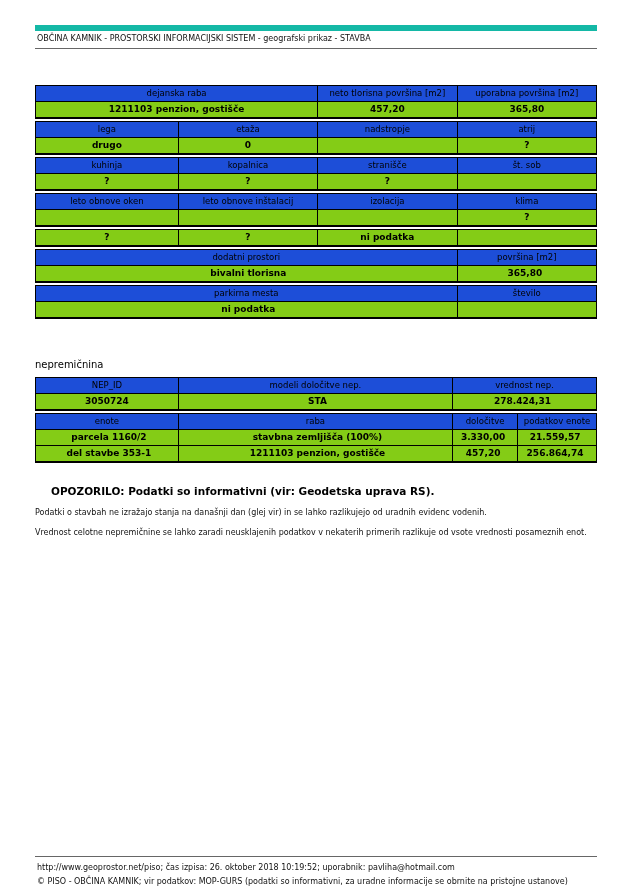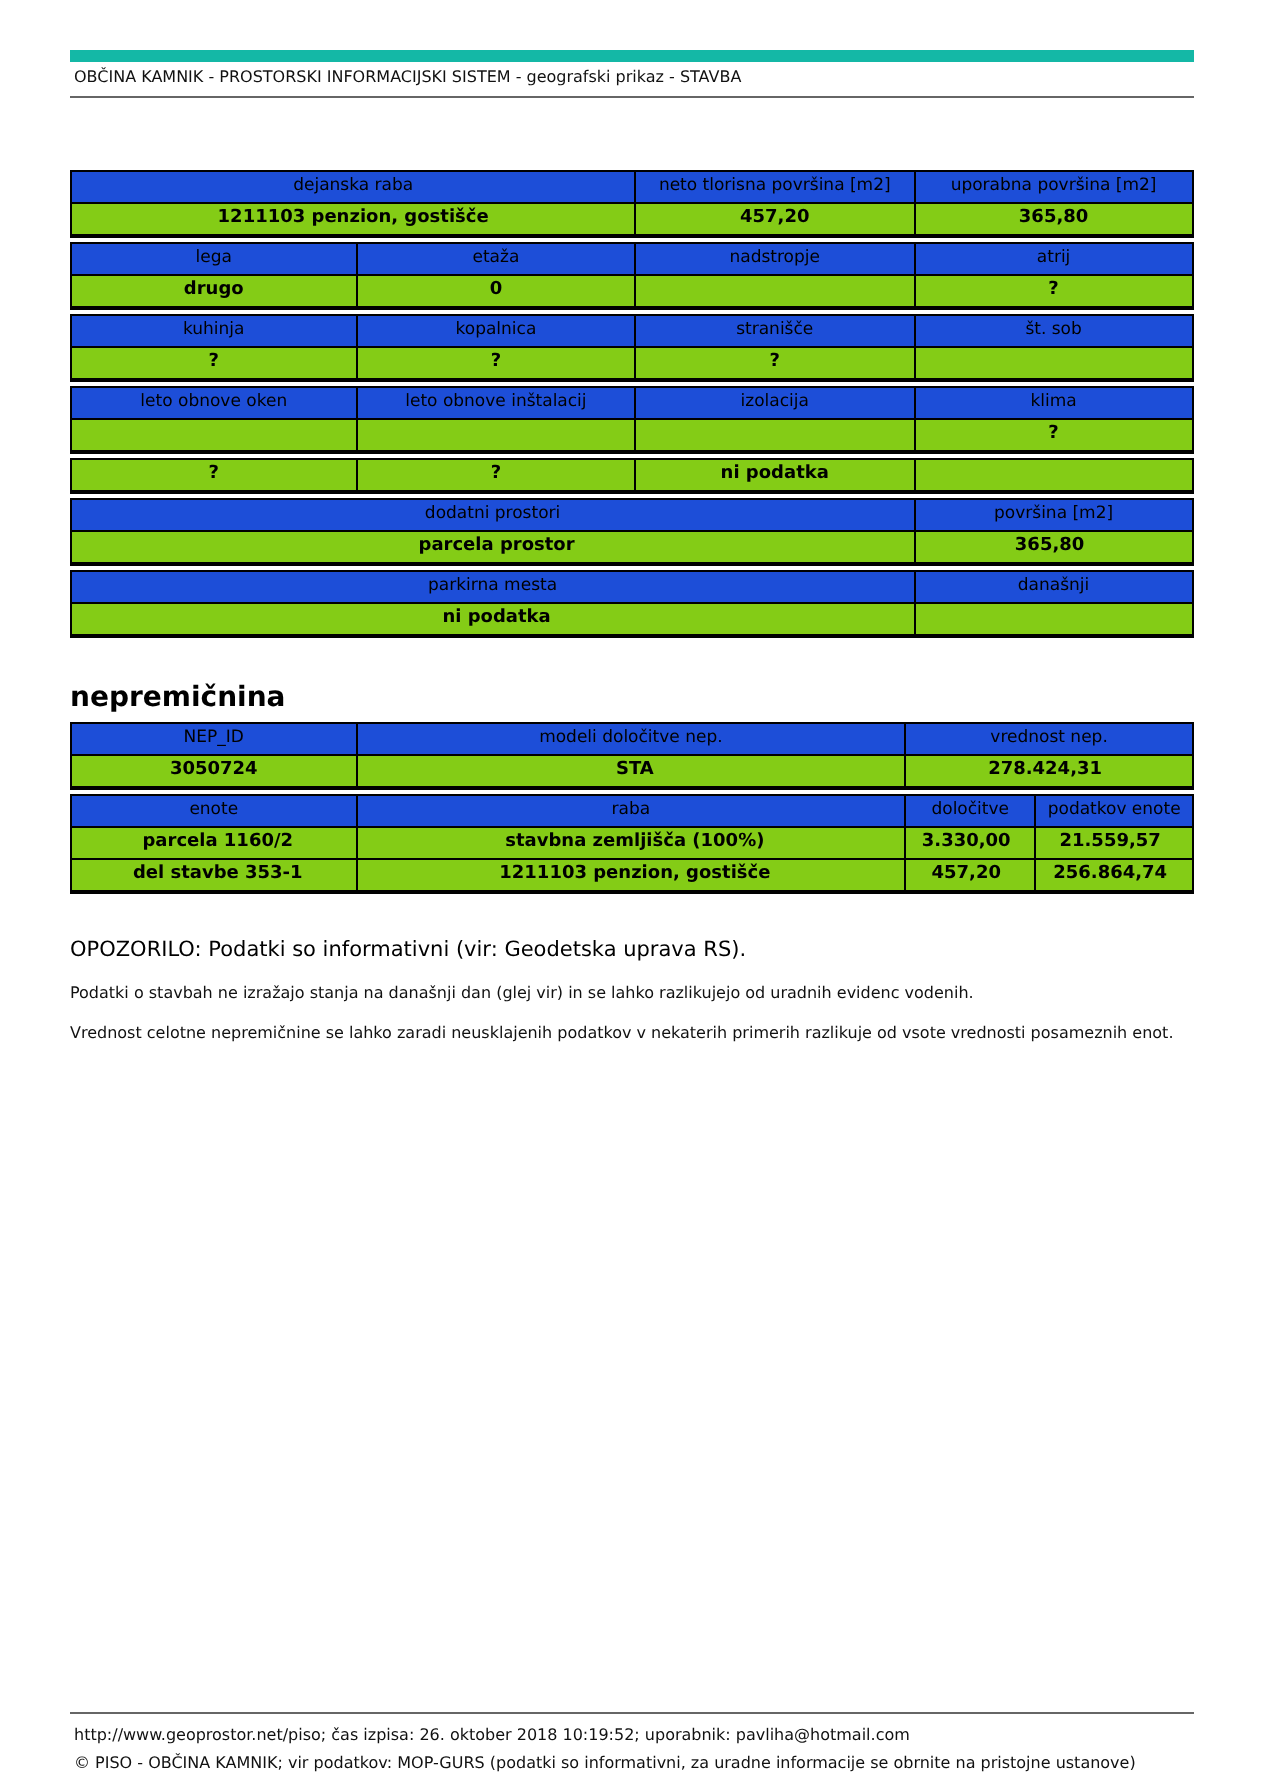--- a/index.html
+++ b/index.html
@@ -44,26 +44,26 @@
   }
   td.l { text-align: left; padding-left: 4px; }
   td.r { text-align: right; padding-right: 4px; }
   col.c1 { width: 25.45%; } col.c2 { width: 24.85%; }
   col.c3 { width: 24.85%; } col.c4 { width: 24.85%; }
   
   col.u1 { width: 25.45%; } col.u2 { width: 48.9%; }
   col.u3 { width: 11.6%; }  col.u4 { width: 14.05%; }
 
   .section-heading {
-    margin-top: 24px; margin-bottom: 6px;
-    font-size: 14px; font-weight: bold; line-height: 12px;
+    margin-top: 40px; margin-bottom: 6px;
+    font-size: 10px; font-weight: normal; line-height: 12px;
   }
 
   .warning { margin-top: 22px; }
-  .warning-title { font-size: 10.5px; font-weight: normal; line-height: 13px; }
+  .warning-title { font-size: 10.5px; font-weight: bold; line-height: 13px; margin-left: 16px; }
   .warning p { font-size: 8px; line-height: 10px; margin-top: 10px; color: #111; }
 
   
   .report-footer {
     position: absolute; left: 35px; top: 831px; width: 562px;
   }
   .footer-box {
     border-top: 1px solid #666; border-bottom: 1px solid #666;
     padding: 4px 2px 6px 2px;
     font-size: 8px; line-height: 14px; color: #111;
@@ -194,37 +194,37 @@
             <col class="c2">
             <col class="c3">
             <col class="c4">
           </colgroup>
         <tbody>
             <tr>
           <th colspan="3">dodatni prostori</th>
           <th>površina [m2]</th>
         </tr>
         <tr>
-          <td colspan="3" class="l">parcela prostor</td>
+          <td colspan="3" class="l">bivalni tlorisna</td>
           <td class="r">365,80</td>
         </tr>
       </tbody>
         </table>
 
       <table class="grp">
         <colgroup>
             <col class="c1">
             <col class="c2">
             <col class="c3">
             <col class="c4">
           </colgroup>
         <tbody>
             <tr>
           <th colspan="3">parkirna mesta</th>
-          <th>današnji</th>
+          <th>število</th>
         </tr>
         <tr>
           <td colspan="3" class="l">ni podatka</td>
           <td></td>
         </tr>
       </tbody>
         </table>
     </div>
 
     <div class="section-heading">nepremičnina</div>

